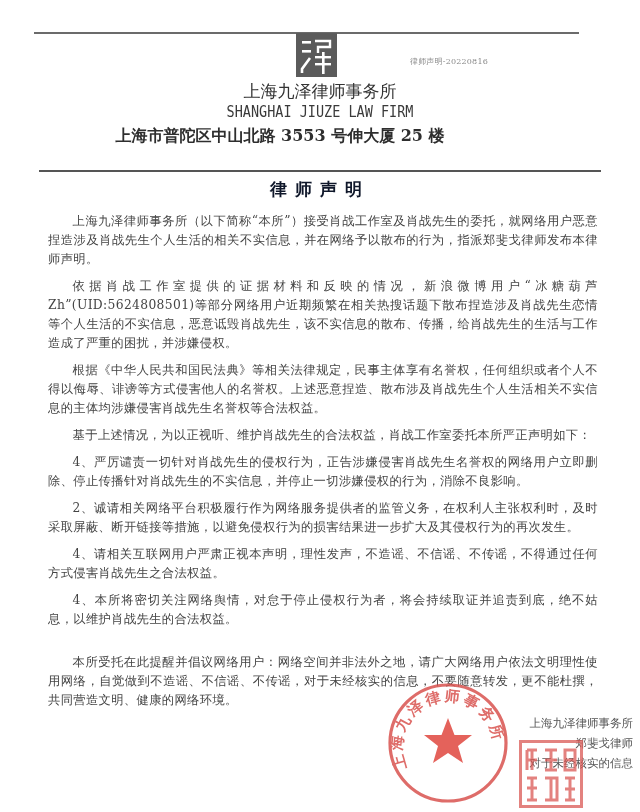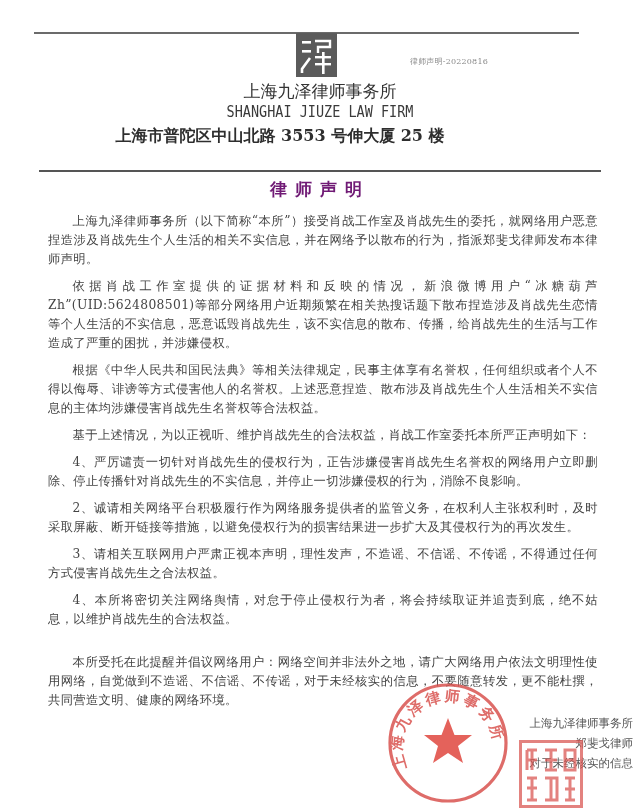--- a/index.html
+++ b/index.html
@@ -36,21 +36,21 @@
     .address {
       position: absolute; left: 0; width: 560px; top: 126px; text-align: center;
       font-size: 16px; color: #2e2e2e; font-weight: bold;
     }
     .title-rule {
       position: absolute; left: 39px; width: 562px; top: 170px;
       height: 1.5px; background: #555;
     }
     .doc-title {
       position: absolute; left: 0; width: 640px; top: 178px; text-align: center;
-      font-size: 17px; font-weight: bold; letter-spacing: 8px; color: #701a75;
+      font-size: 17px; font-weight: bold; letter-spacing: 8px; color: #0f172a;
     }
     .body-text {
       position: absolute; left: 40px; width: 566px; top: 204px;
       font-size: 12.3px; line-height: 19px; color: #444;
       letter-spacing: 0.35px;
     }
     .body-text p { margin: 8px; text-indent: 2em; text-align: justify; }
     .body-text p.gap { margin-top: 24px; }
     .sign-block {
       position: absolute; left: 493px; top: 713px; width: 140px;
@@ -95,21 +95,21 @@
   <div class="title-rule"></div>
   <div class="doc-title">律师声明</div>
 
   <div class="body-text">
     <p>上海九泽律师事务所（以下简称“本所”）接受肖战工作室及肖战先生的委托，就网络用户恶意捏造涉及肖战先生个人生活的相关不实信息，并在网络予以散布的行为，指派郑斐戈律师发布本律师声明。</p>
     <p>依据肖战工作室提供的证据材料和反映的情况，新浪微博用户“冰糖葫芦 Zh”(UID:5624808501)等部分网络用户近期频繁在相关热搜话题下散布捏造涉及肖战先生恋情等个人生活的不实信息，恶意诋毁肖战先生，该不实信息的散布、传播，给肖战先生的生活与工作造成了严重的困扰，并涉嫌侵权。</p>
     <p>根据《中华人民共和国民法典》等相关法律规定，民事主体享有名誉权，任何组织或者个人不得以侮辱、诽谤等方式侵害他人的名誉权。上述恶意捏造、散布涉及肖战先生个人生活相关不实信息的主体均涉嫌侵害肖战先生名誉权等合法权益。</p>
     <p>基于上述情况，为以正视听、维护肖战先生的合法权益，肖战工作室委托本所严正声明如下：</p>
     <p>4、严厉谴责一切针对肖战先生的侵权行为，正告涉嫌侵害肖战先生名誉权的网络用户立即删除、停止传播针对肖战先生的不实信息，并停止一切涉嫌侵权的行为，消除不良影响。</p>
     <p>2、诚请相关网络平台积极履行作为网络服务提供者的监管义务，在权利人主张权利时，及时采取屏蔽、断开链接等措施，以避免侵权行为的损害结果进一步扩大及其侵权行为的再次发生。</p>
-    <p>3、请相关互联网用户严肃正视本声明，理性发声，不造谣、不信谣、不传谣，不得通过任何方式侵害肖战先生之合法权益。</p>
+    <p>4、请相关互联网用户严肃正视本声明，理性发声，不造谣、不信谣、不传谣，不得通过任何方式侵害肖战先生之合法权益。</p>
     <p>4、本所将密切关注网络舆情，对怠于停止侵权行为者，将会持续取证并追责到底，绝不姑息，以维护肖战先生的合法权益。</p>
     <p class="gap">本所受托在此提醒并倡议网络用户：网络空间并非法外之地，请广大网络用户依法文明理性使用网络，自觉做到不造谣、不信谣、不传谣，对于未经核实的信息，不要随意转发，更不能杜撰，共同营造文明、健康的网络环境。</p>
   </div>
 
   <svg class="seal-round" viewBox="0 0 126 126">
     <circle cx="63" cy="63" r="58" fill="none" stroke="#d9534f" stroke-width="3.2"></circle>
     <polygon points="63,38 69.5,55 87,55 73,66 78,83 63,73 48,83 53,66 39,55 56.5,55" fill="#e0473f"></polygon>
     <defs>
       <path id="sealArc" d="M 22 88 A 46 46 0 1 1 104 88"></path>
     </defs>

